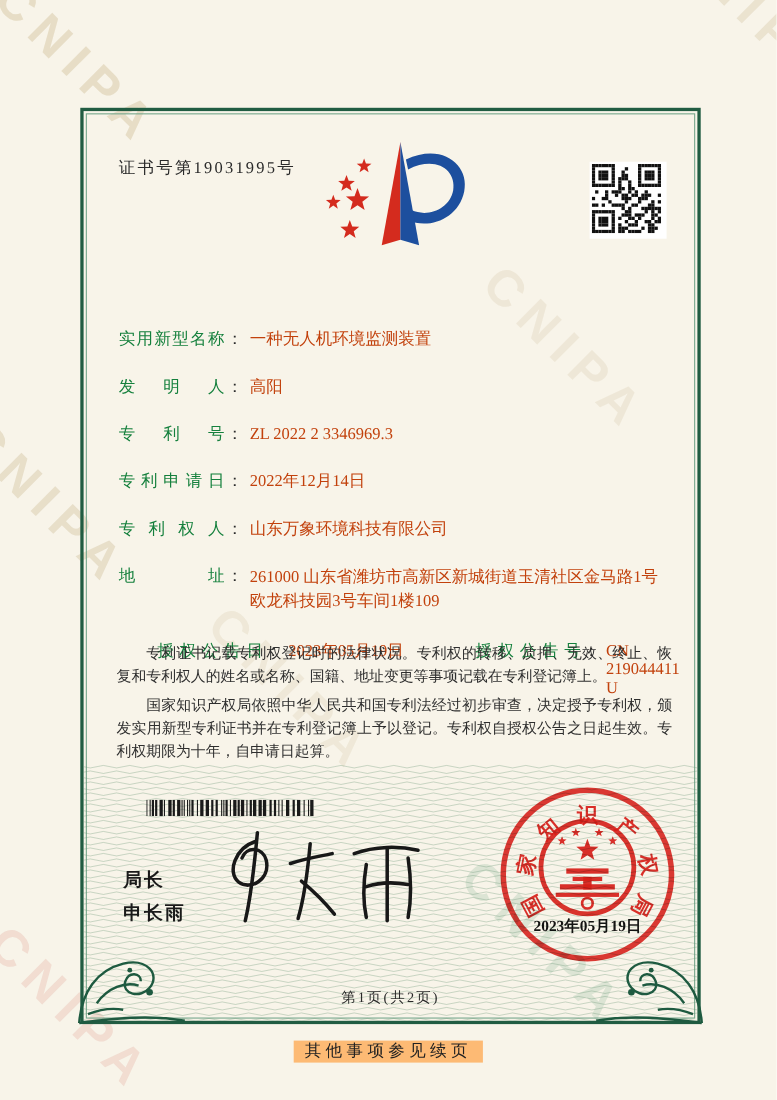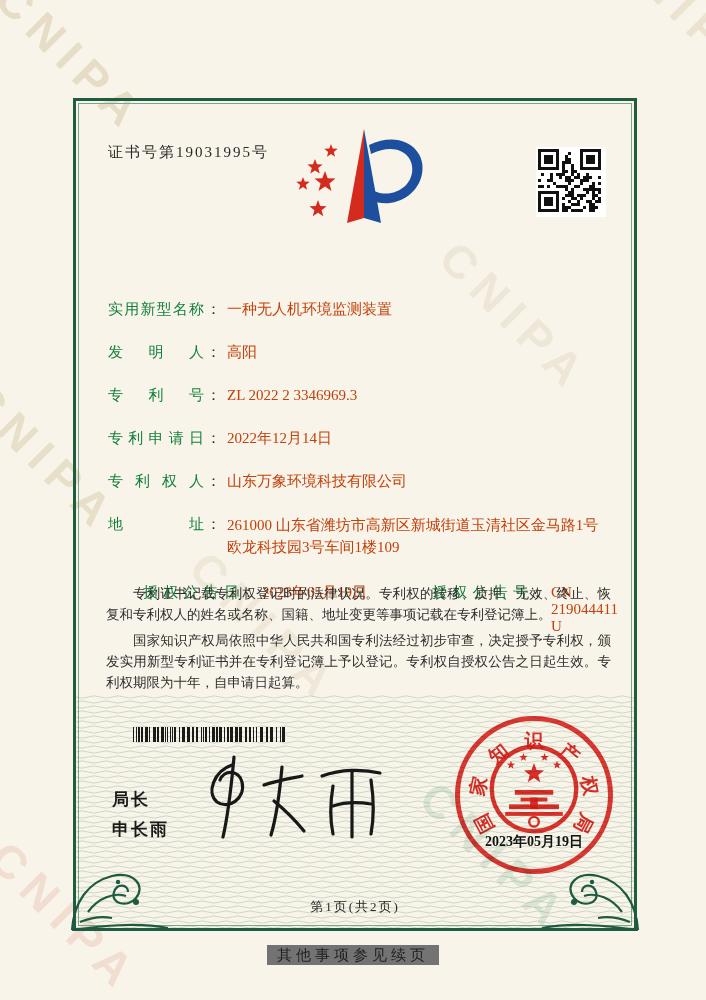--- a/index.html
+++ b/index.html
@@ -77,21 +77,21 @@
     position:absolute;left:0;top:797px;width:100%;text-align:center;
     font-size:13px;color:#2a2a2a;letter-spacing:2px;
   }
   .corner-orn{position:absolute;width:104px;height:86px;z-index:3;}
   .corner-orn.left{left:-10px;bottom:-8px;}
   .corner-orn.right{right:-10px;bottom:-8px;transform:scaleX(-1);}
   .continuation{
     position:absolute;left:0;top:946px;width:100%;text-align:center;
     font-size:15px;letter-spacing:4px;color:#222;
   }
-  .continuation span{background:#737373;padding:2px 10px;}
+  .continuation span{background:#fdba74;padding:2px 10px;}
 </style>
 </head>
 <body>
 
 <div class="page">
 
   <div class="wm" style="left:-24px;top:30px;color:rgba(216,202,170,.55);">CNIPA</div>
   <div class="wm" style="left:590px;top:-18px;color:rgba(222,210,182,.5);">CNIPA</div>
   <div class="wm" style="left:-52px;top:430px;color:rgba(216,202,170,.5);">CNIPA</div>
   <div class="wm" style="left:420px;top:290px;color:rgba(226,216,192,.45);">CNIPA</div>

